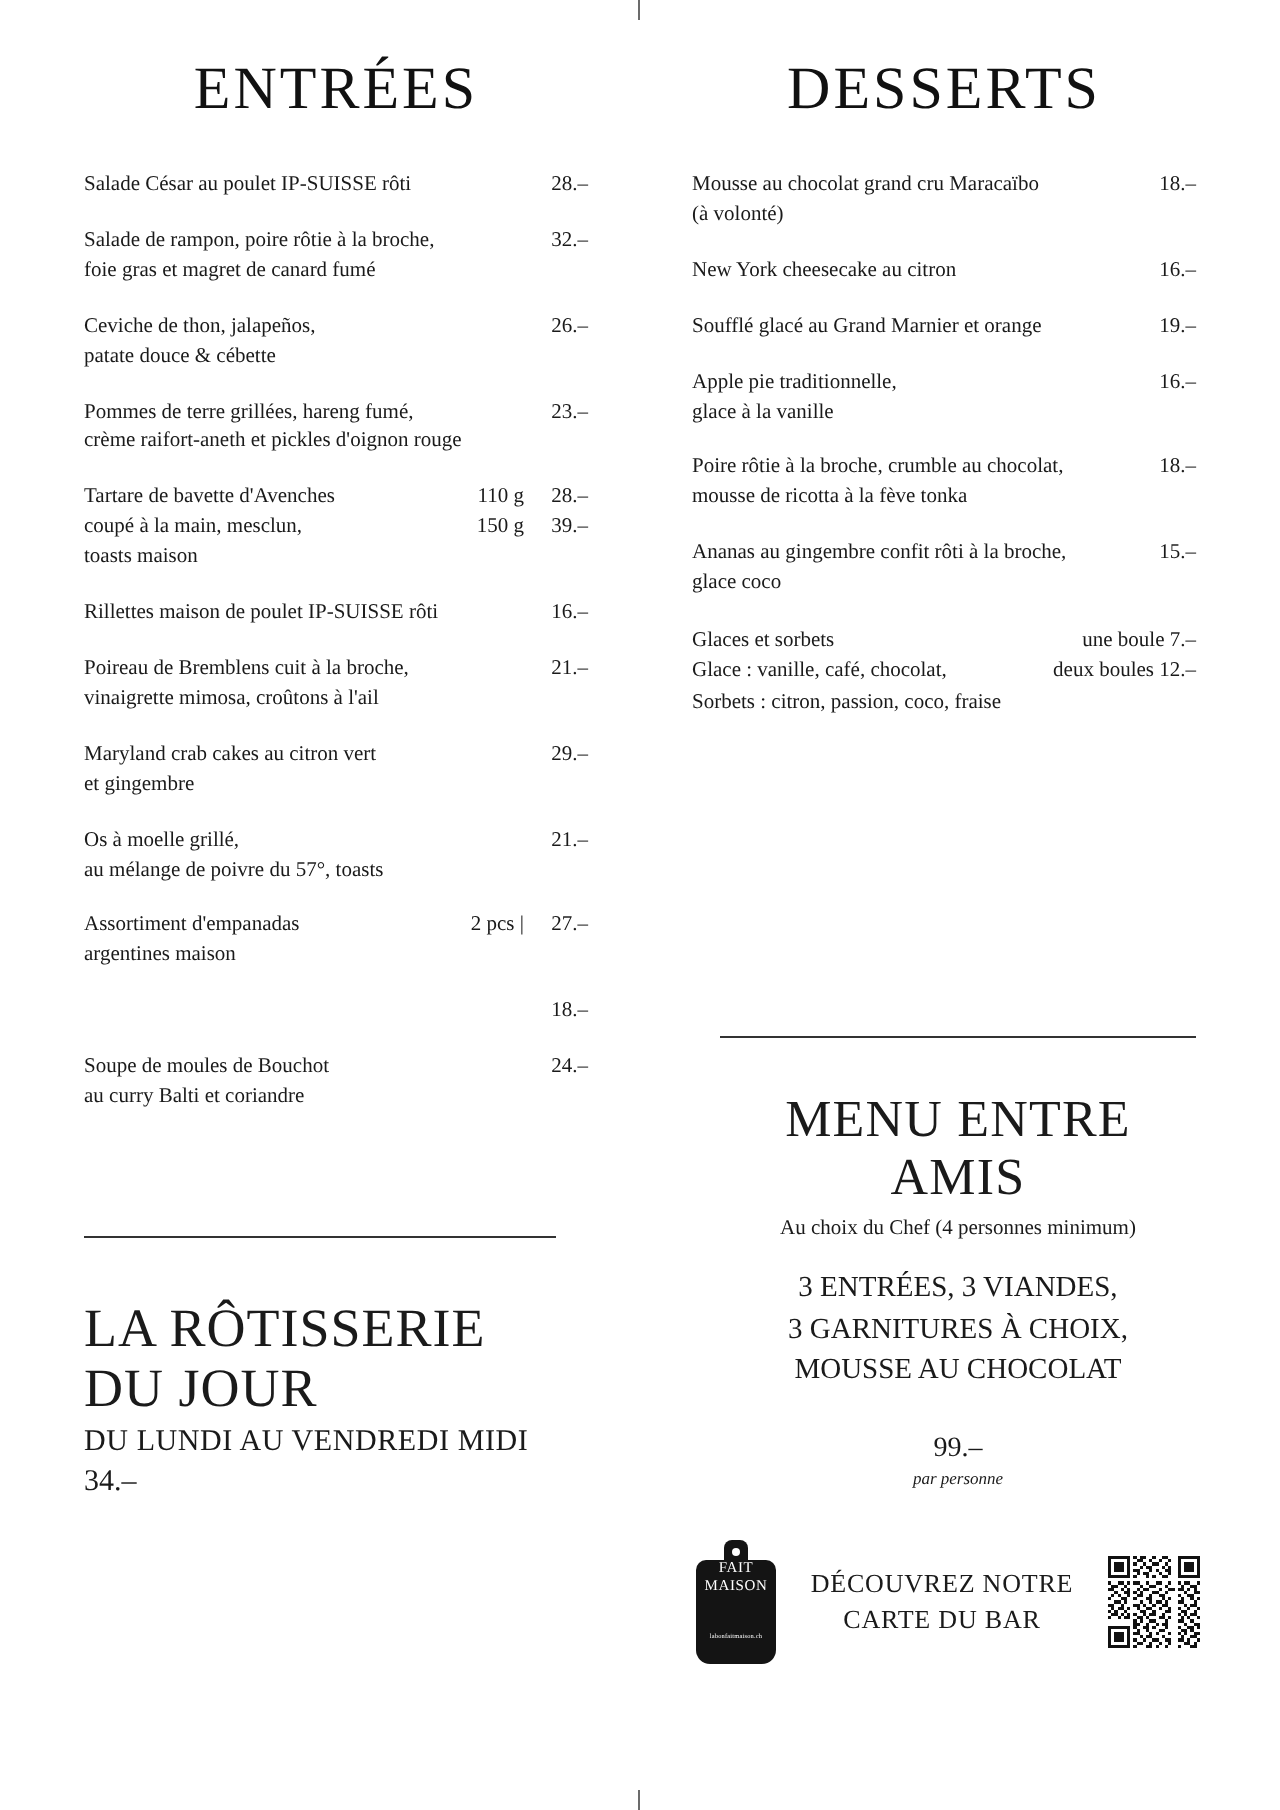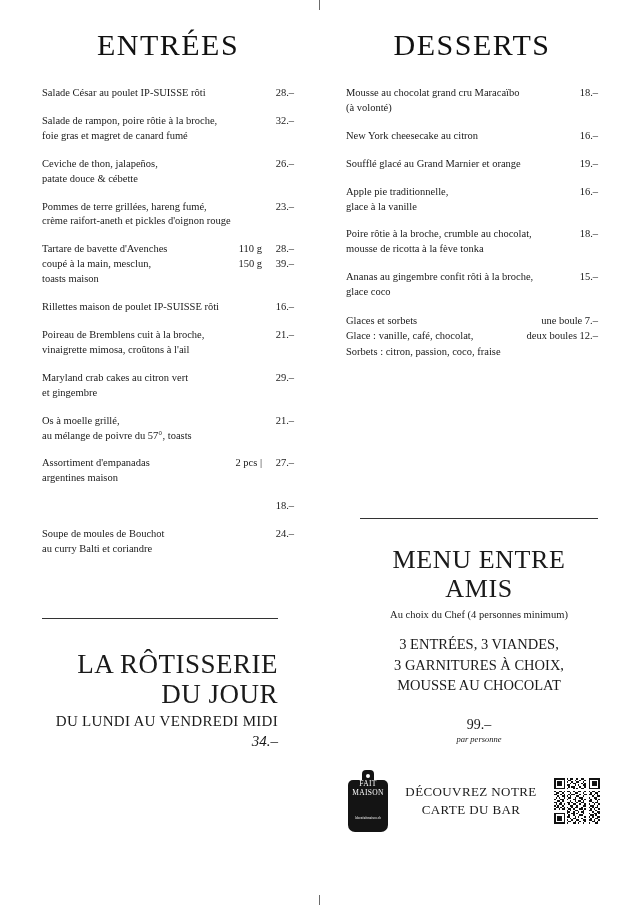--- a/index.html
+++ b/index.html
@@ -104,21 +104,21 @@
   }
   .ice-left { flex: 1 1 auto; padding-right: 10px; }
   .ice-right { flex: 0 0 auto; text-align: right; white-space: nowrap; }
 
   
   .rotisserie {
     position: absolute;
     left: 42px;
     width: 236px;
     top: 618px;
-    text-align: right;
+    text-align: left;
   }
   .rotisserie .rule {
     width: 100%;
     height: 1px;
     background: #333;
     margin-bottom: 30px;
   }
   .rotisserie h2 {
     margin: 0;
     font-size: 27px;
@@ -127,21 +127,20 @@
     letter-spacing: 0.5px;
   }
   .rotisserie .sub {
     font-size: 15px;
     margin-top: 4px;
     letter-spacing: 0.3px;
   }
   .rotisserie .price {
     font-size: 15px;
     margin-top: 3px;
-    font-style: italic;
   }
 
   
   .entre-amis {
     position: absolute;
     left: 360px;
     width: 238px;
     top: 518px;
     text-align: center;
   }

